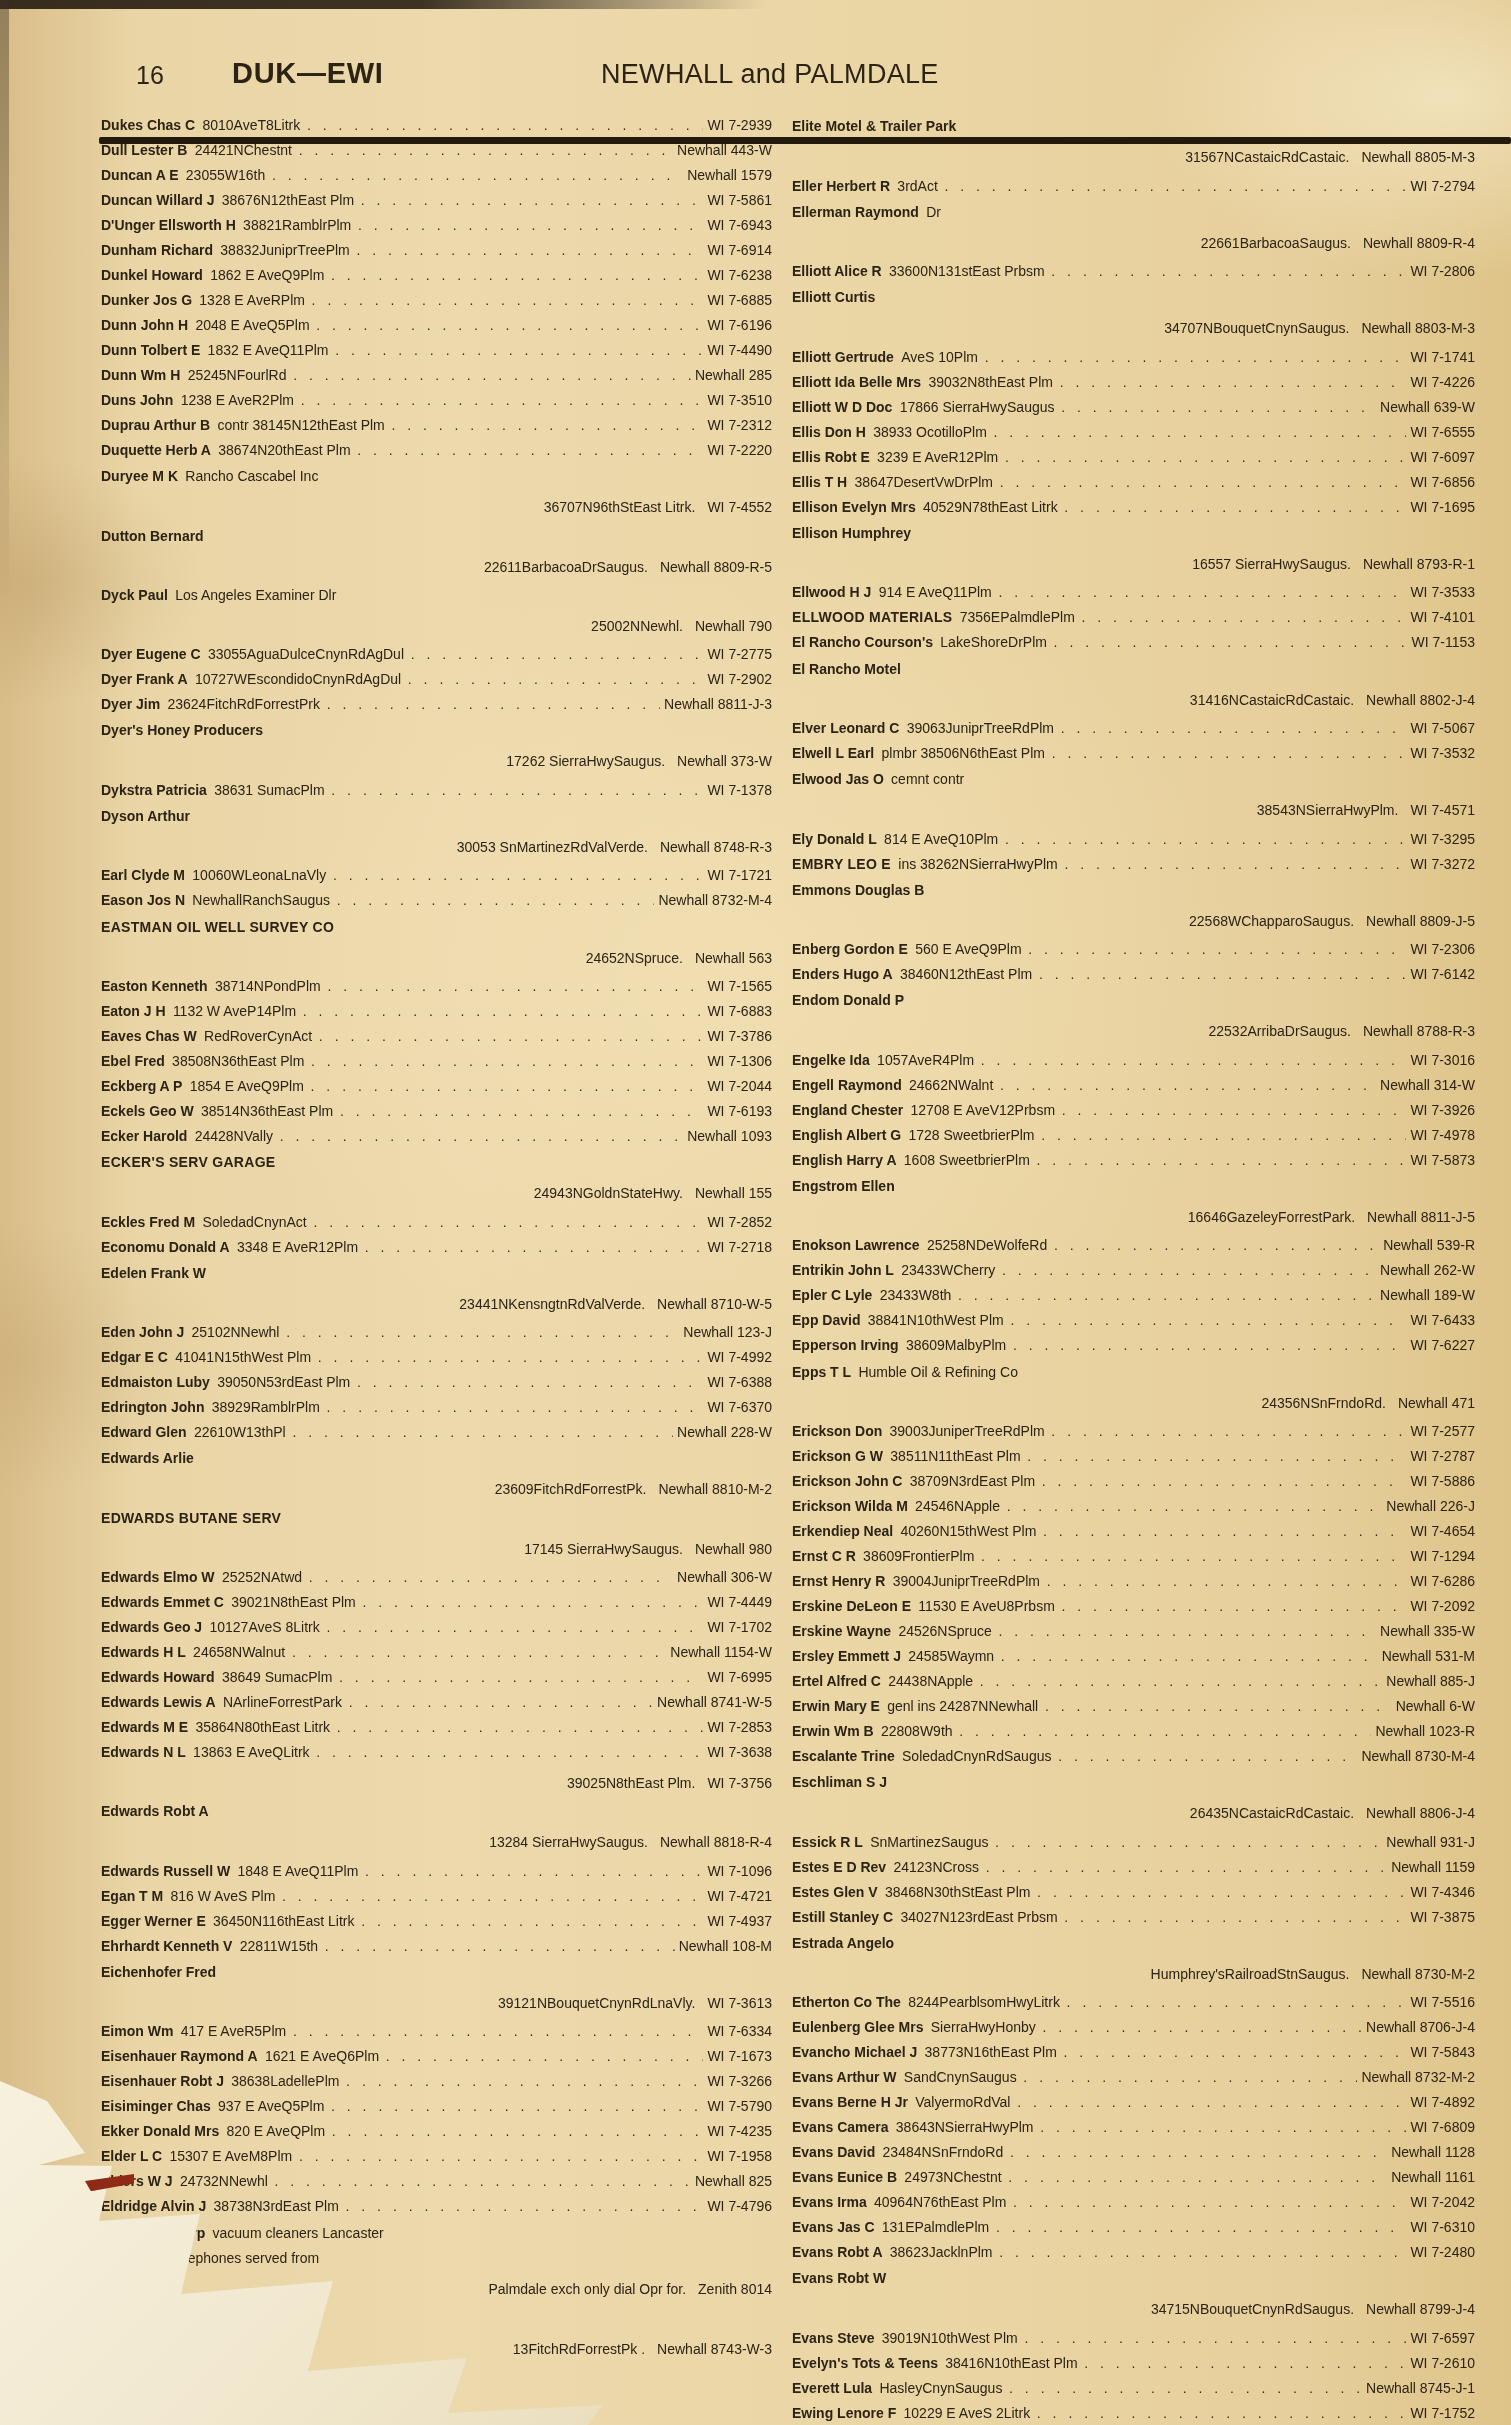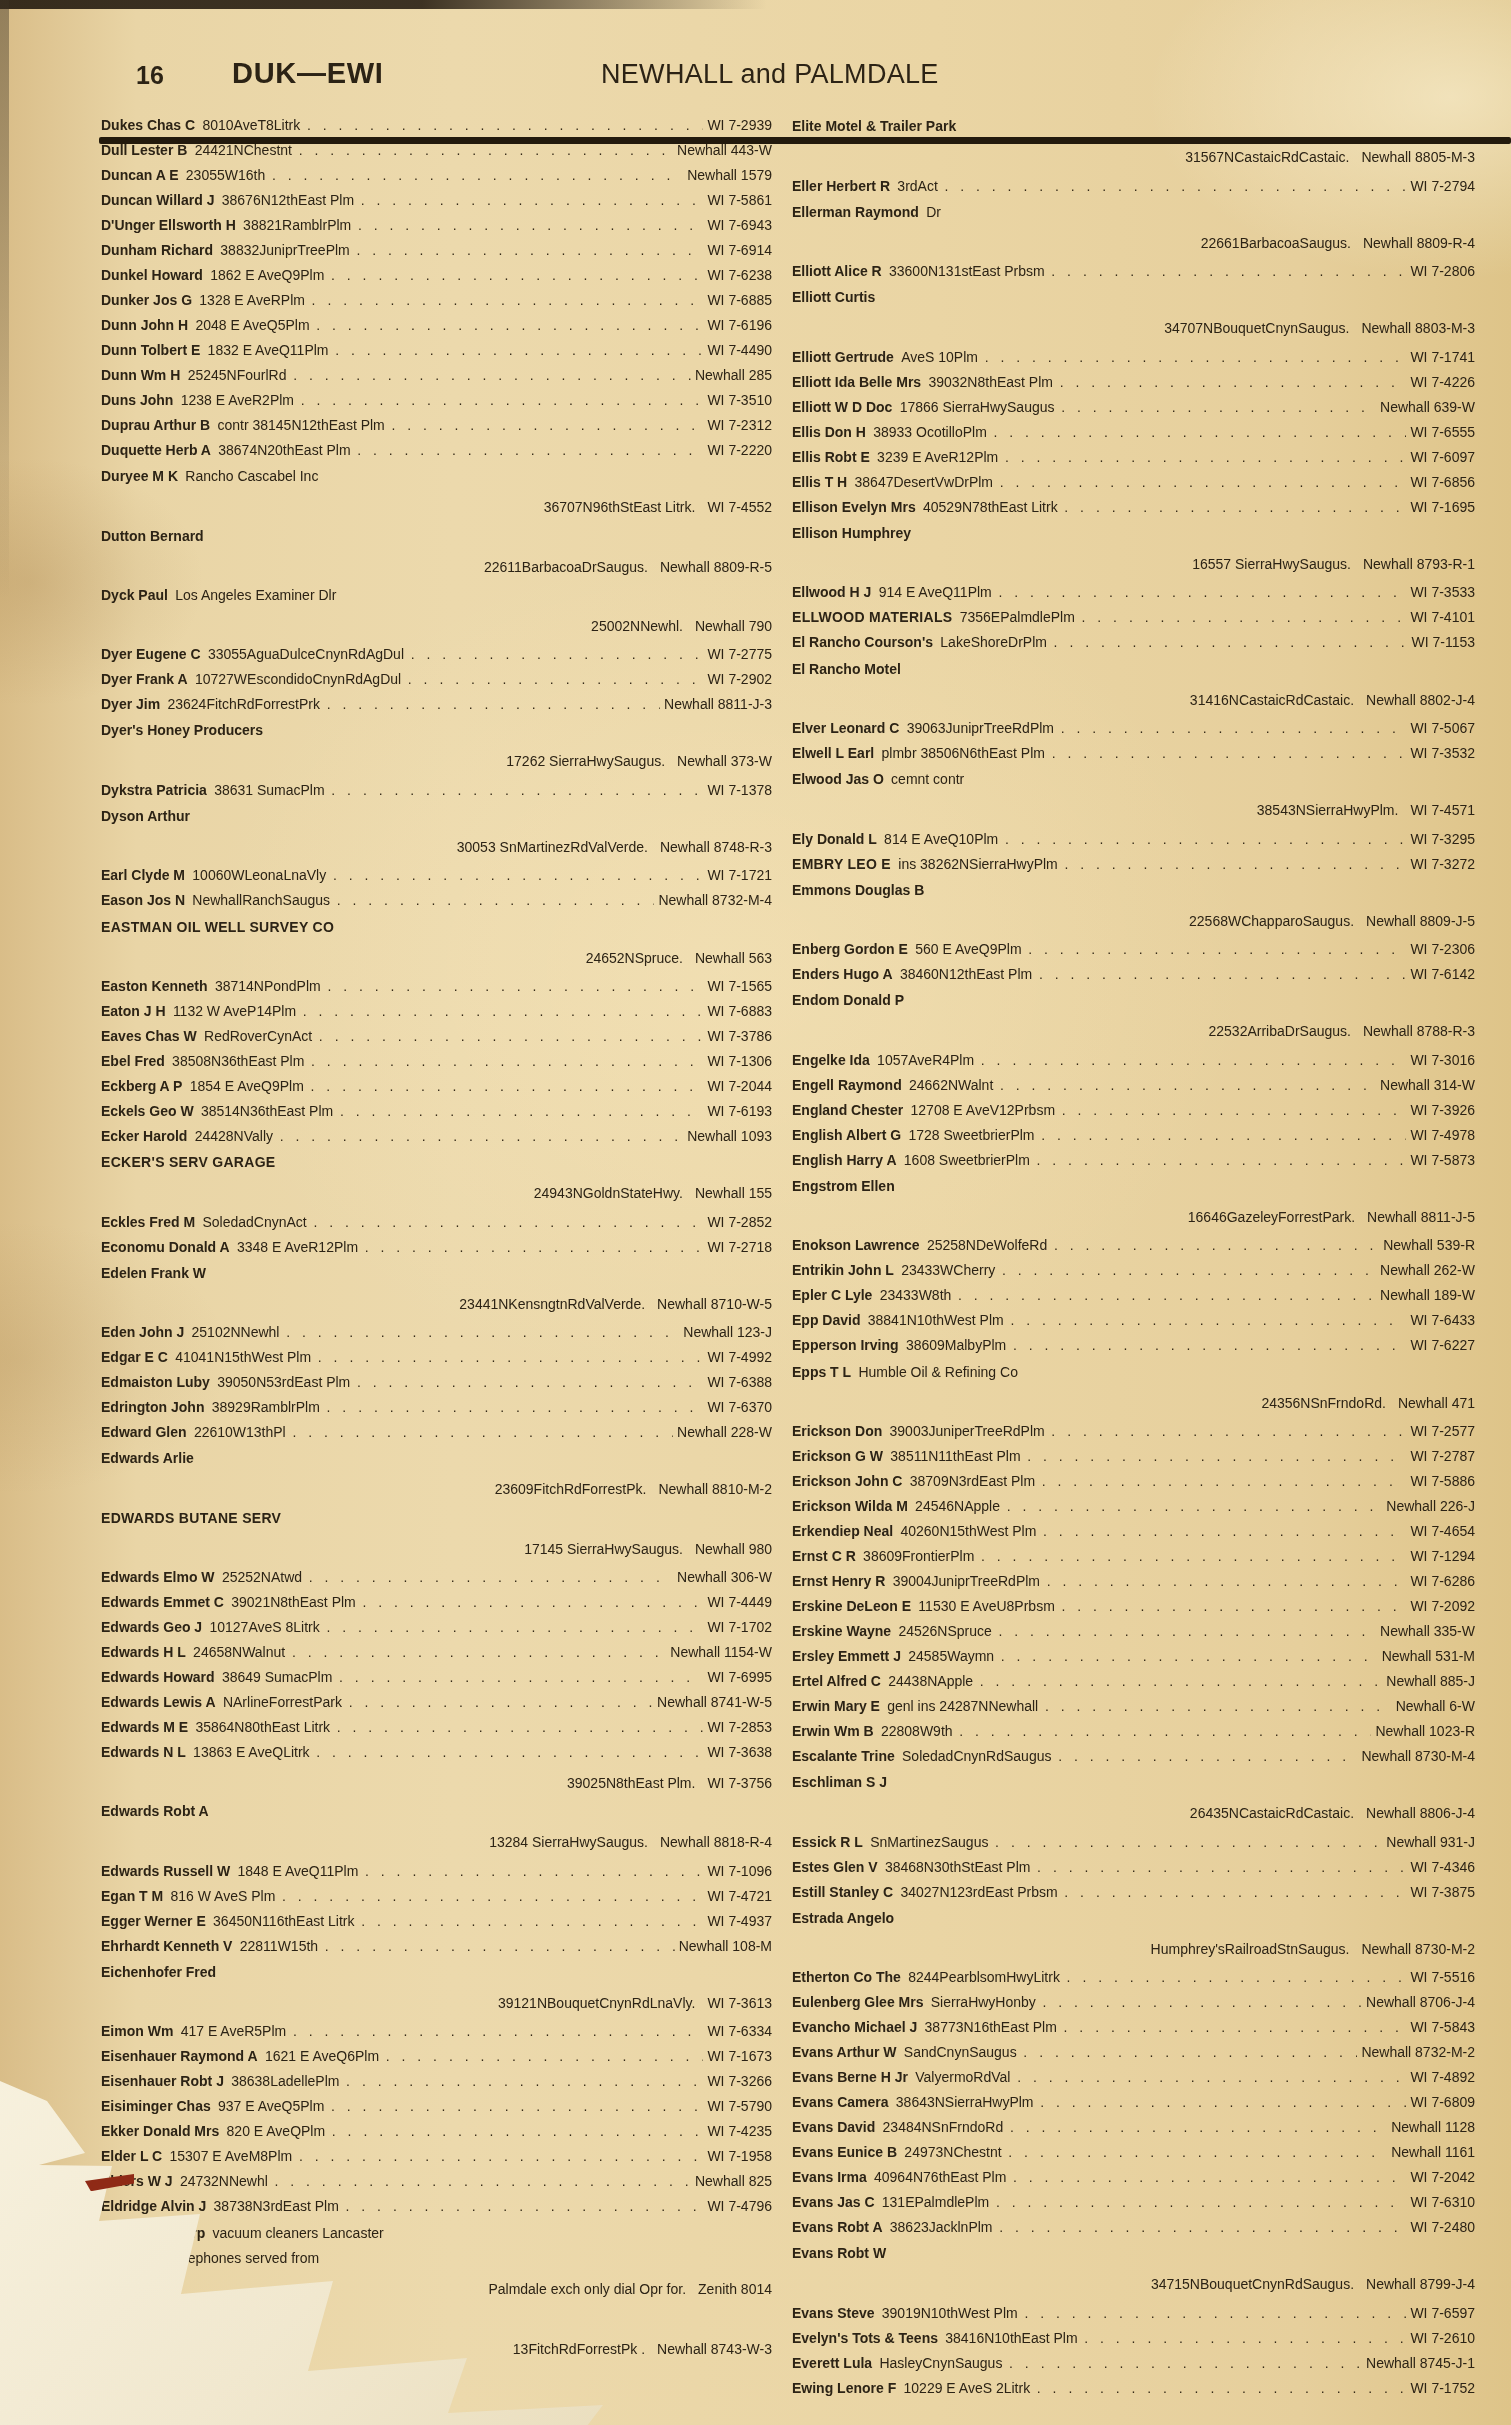--- a/index.html
+++ b/index.html
@@ -8,21 +8,21 @@
     background:
       radial-gradient(280px 200px at 2% 24%, rgba(146,106,50,.20), transparent 62%),
       radial-gradient(347px 220px at 1% 56%, rgba(146,106,50,.14), transparent 62%),
       radial-gradient(467px 280px at 96% 4%, rgba(255,248,222,.55), transparent 65%),
       radial-gradient(733px 600px at 48% 40%, rgba(255,241,203,.28), transparent 72%),
       linear-gradient(90deg,#d9bd88 0%,#e9d5a6 9%,#ecd9ac 30%,#ead5a4 62%,#e6cf9c 86%,#dec489 100%);}
   .topstrip{position:absolute;top:0;left:0;width:767px;height:8.7px;
     background:linear-gradient(90deg,#241b10 0%,#2a2014 55%,rgba(42,32,20,0) 100%);opacity:.9;}
   .leftedge{position:absolute;top:0;left:0;width:9.3px;height:600px;
     background:linear-gradient(180deg,rgba(60,50,35,.45),rgba(60,50,35,0));}
-  .pgnum{position:absolute;top:61px;left:136px;font-size:25px;font-weight:700;}
+  .pgnum{position:absolute;top:61px;left:136px;font-size:25px;font-weight:400;}
   .range{position:absolute;top:57px;left:232px;font-size:29px;font-weight:700;letter-spacing:0.7px;}
   .ptitle{position:absolute;top:59px;left:601px;font-size:27px;font-weight:400;letter-spacing:0.3px;}
   .rule{position:absolute;top:137px;left:99px;right:0;height:6.7px;background:#231a0d;border-radius:2px;}
   .col{position:absolute;top:113px;font-size:14px;}
   .col-left{left:101px;width:671px;}
   .col-right{left:792px;width:683px;}
   .line{display:flex;align-items:baseline;min-height:25px;line-height:25px;white-space:nowrap;}
   .nm{font-weight:700;}
   .nm.b{letter-spacing:0.3px;}
   .ad{font-weight:400;margin-left:7.3px;}
@@ -819,20 +819,26 @@
         <span class="ad">26435NCastaicRdCastaic.</span>
         <span class="ph">Newhall 8806-J-4</span>
       </div>
       <div class="line entry">
         <span class="nm">Essick R L</span>
         <span class="ad">SnMartinezSaugus</span>
         <span class="dots"></span>
         <span class="ph">Newhall 931-J</span>
       </div>
       <div class="line entry">
+        <span class="nm">Estes E D Rev</span>
+        <span class="ad">24123NCross</span>
+        <span class="dots"></span>
+        <span class="ph">Newhall 1159</span>
+      </div>
+      <div class="line entry">
         <span class="nm">Estes Glen V</span>
         <span class="ad">38468N30thStEast Plm</span>
         <span class="dots"></span>
         <span class="ph">WI 7-4346</span>
       </div>
       <div class="line entry">
         <span class="nm">Estill Stanley C</span>
         <span class="ad">34027N123rdEast Prbsm</span>
         <span class="dots"></span>
         <span class="ph">WI 7-3875</span>

